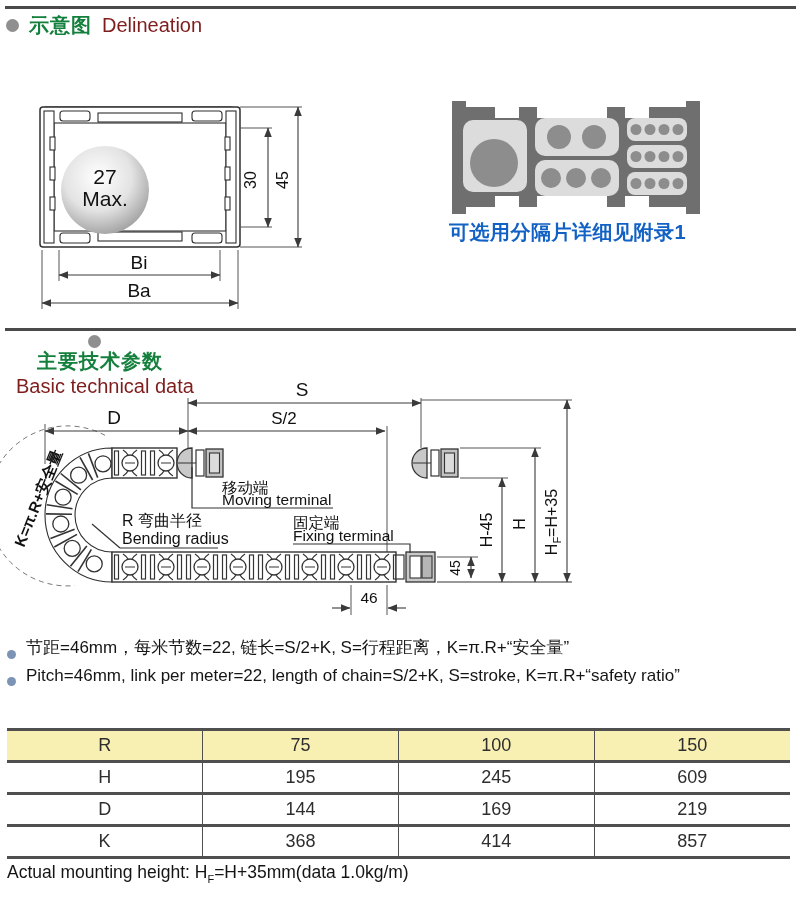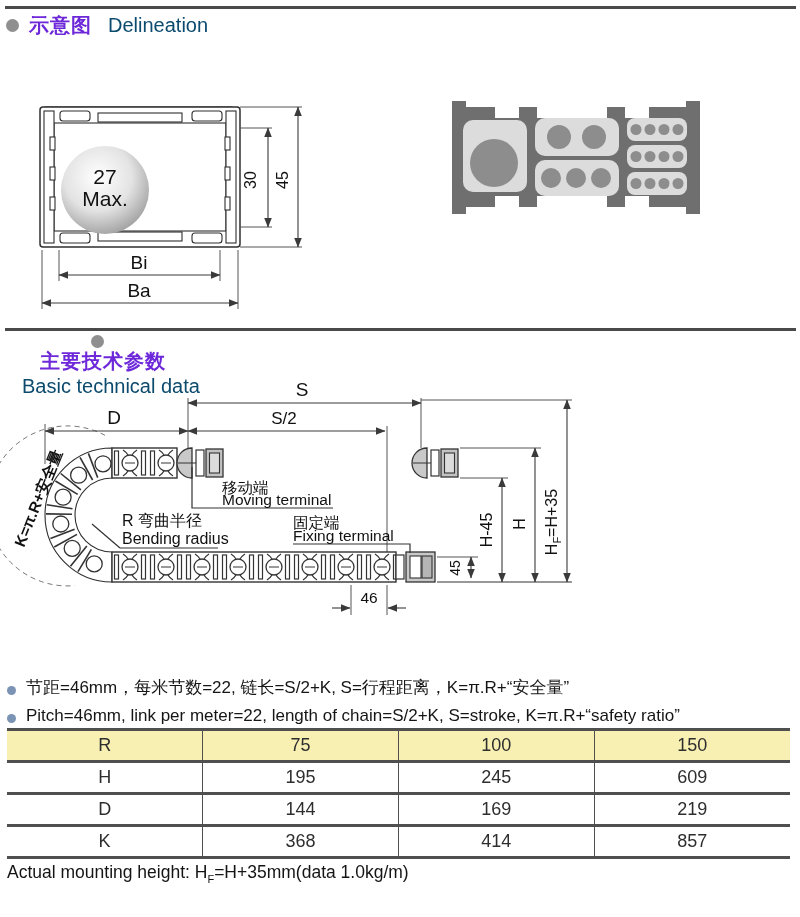--- a/index.html
+++ b/index.html
@@ -1,25 +1,25 @@
 <!DOCTYPE html>
 <html><head>
 <meta charset="utf-8">
 <style>
   html,body{margin:0;padding:0;background:#ececec;}
   .page{position:relative;width:800px;height:917px;background:#ffffff;margin:0 auto;
         font-family:"Liberation Sans",sans-serif;overflow:hidden;}
   .rule{position:absolute;left:5px;width:791px;height:3px;background:#4a4a4a;}
   .sechead{position:absolute;left:6px;display:flex;align-items:center;}
   .bullet-lg{width:13px;height:13px;border-radius:50%;background:#8f8f8f;margin-right:10px;flex:none;}
-  .zh-title{font-size:20px;font-weight:bold;color:#6d28d9;letter-spacing:1px;}
-  .en-title{font-size:20px;color:#0c4a6e;margin-left:16px;}
+  .zh-title{font-size:20px;font-weight:bold;color:#15803d;letter-spacing:1px;}
+  .en-title{font-size:20px;color:#7f1d1d;margin-left:10px;}
   .caption-blue{position:absolute;left:449px;top:219px;width:260px;font-size:20px;
         font-weight:bold;color:#1261c4;letter-spacing:0.5px;}
-  .note{position:absolute;left:7px;display:flex;align-items:center;font-size:17px;color:#151515;margin-top:40px;}
+  .note{position:absolute;left:7px;display:flex;align-items:flex-end;font-size:17px;color:#151515;}
   .dot{width:9px;height:9px;border-radius:50%;background:#7b93b4;margin:5px 10px 0 0;flex:none;}
   table.spec{position:absolute;left:7px;top:728px;width:783px;border-collapse:collapse;
         font-size:18px;color:#2e2e2e;table-layout:fixed;}
   .spec td{height:29px;text-align:center;border-top:3px solid #4f4f4f;
         border-left:1.5px solid #4f4f4f;padding:0;}
   .spec td:first-child{border-left:none;}
   .spec tr.hdr td{background:#f7f0b2;}
   .spec tr:last-child td{border-bottom:3px solid #4f4f4f;}
   .footer{position:absolute;left:7px;top:860px;font-size:17.5px;color:#141414;line-height:24px;}
   sub.f{font-size:11px;}
@@ -148,20 +148,21 @@
       <circle cx="191" cy="56.5" r="5.5"></circle>
         <circle cx="205" cy="56.5" r="5.5"></circle>
         <circle cx="219" cy="56.5" r="5.5"></circle>
         <circle cx="233" cy="56.5" r="5.5"></circle>
       <circle cx="191" cy="83.5" r="5.5"></circle>
         <circle cx="205" cy="83.5" r="5.5"></circle>
         <circle cx="219" cy="83.5" r="5.5"></circle>
         <circle cx="233" cy="83.5" r="5.5"></circle>
     </g>
   </svg>
+  <div class="caption-blue">可选用分隔片详细见附录1</div>
 
   <div class="rule" style="top:328px;"></div>
   <div class="sechead" style="top:335px;flex-direction:column;">
     <span class="bullet-lg"></span>
     <span class="zh-title">主要技术参数</span>
     <span class="en-title">Basic technical data</span>
   </div>
 
   <svg style="left:0;top:372px;" width="800" height="252" viewBox="0 0 800 252">
     <defs>

